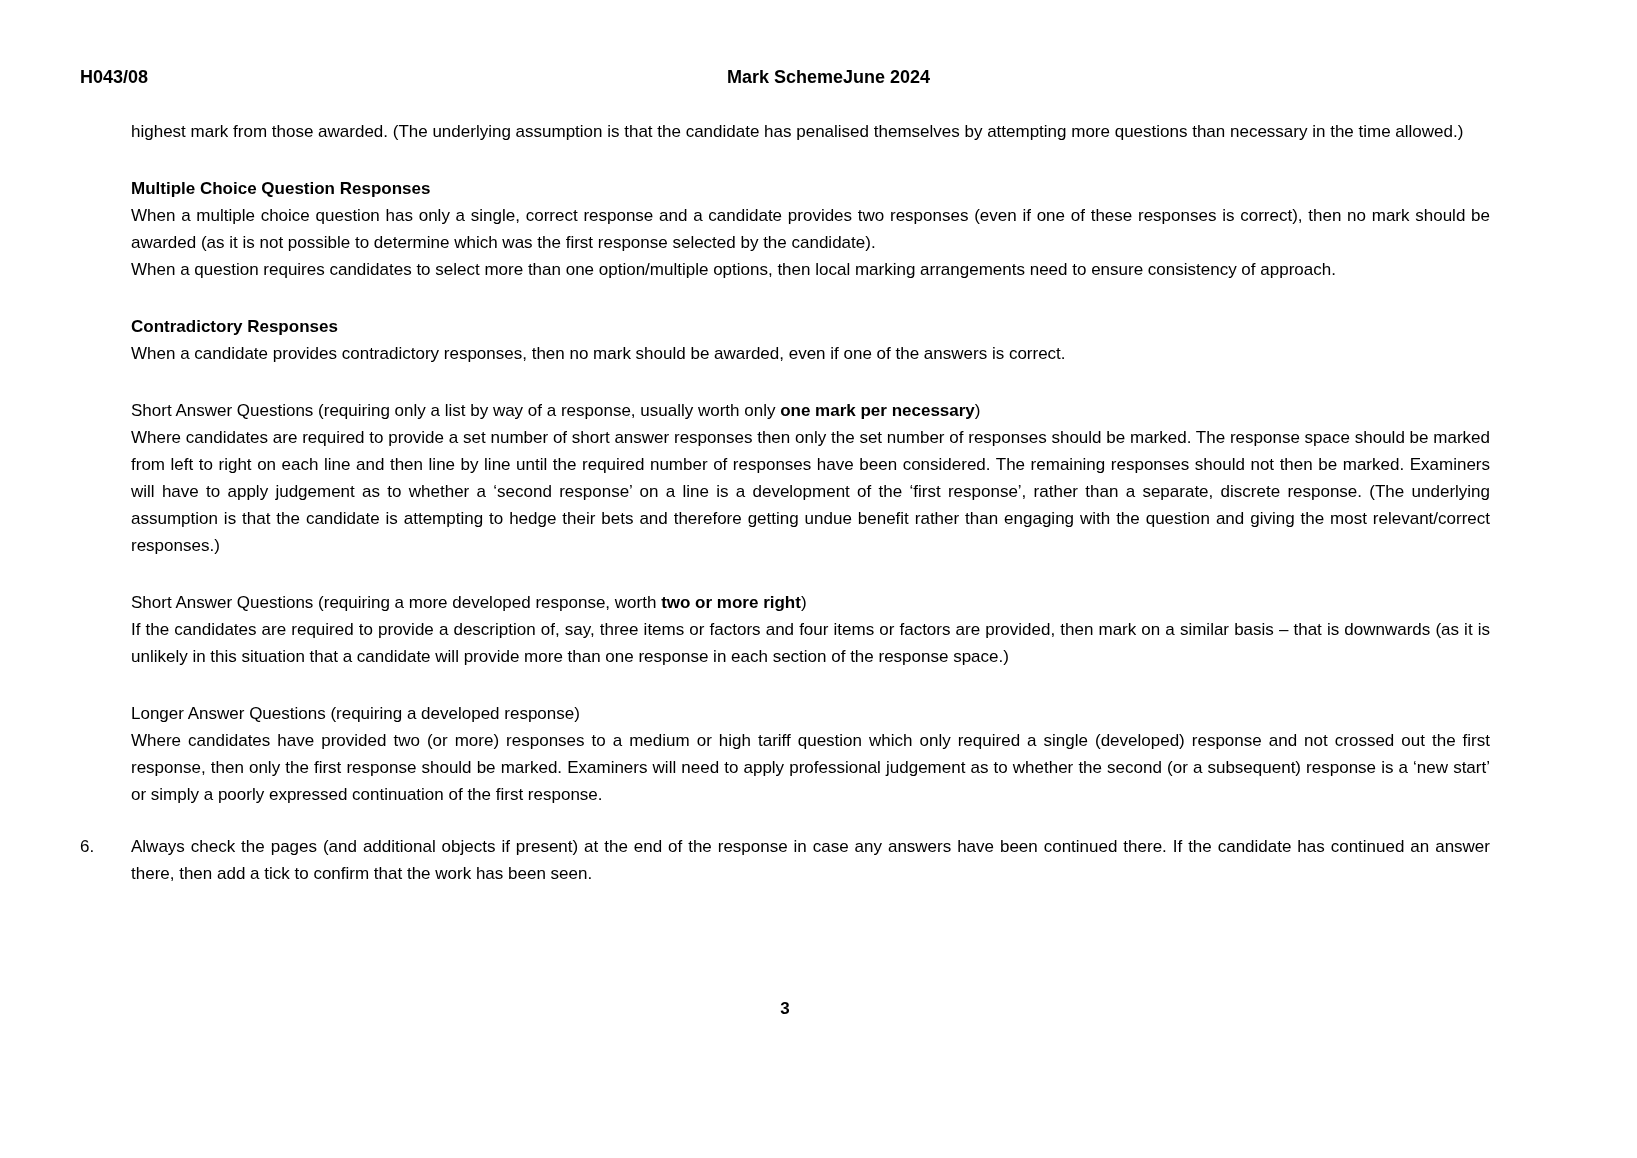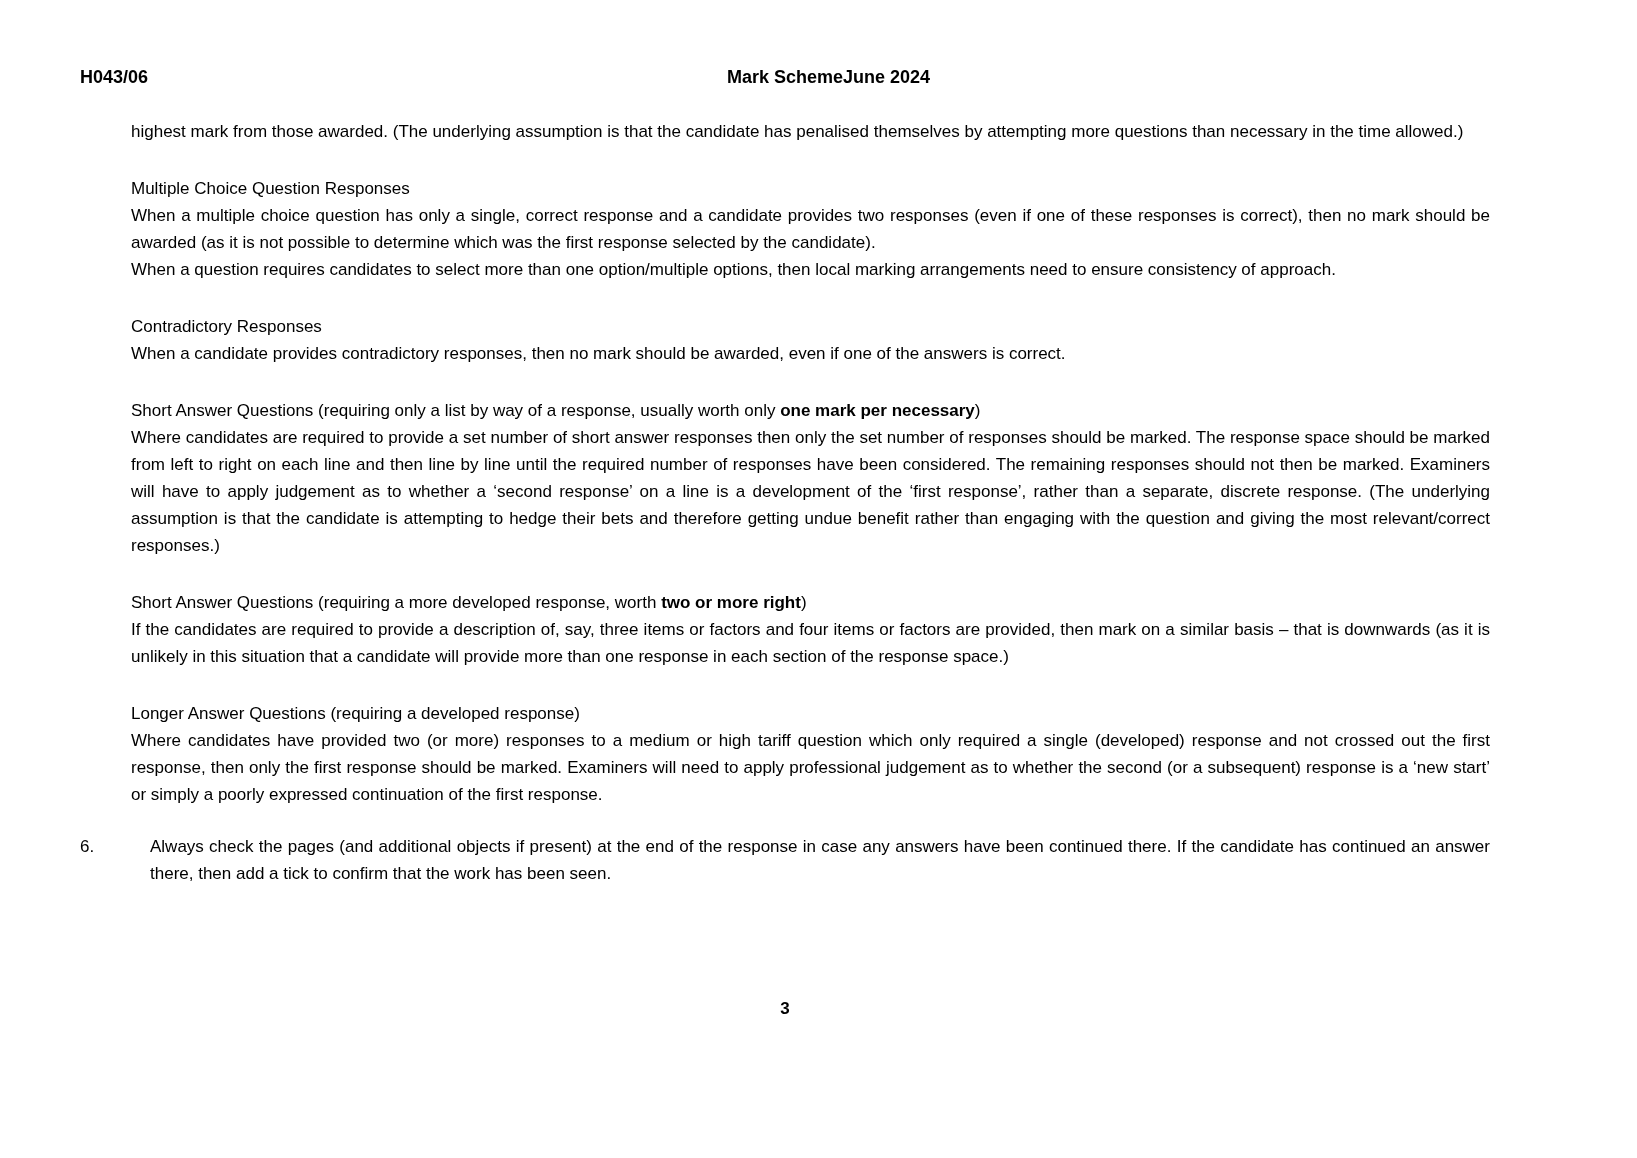--- a/index.html
+++ b/index.html
@@ -32,52 +32,52 @@
   .hdr-right  { text-align: left; }
 
   .body-area {
     margin-top: 30px;
     padding: 0 147px 0 80px;
     text-align: justify;
   }
   .para, .heading {
     margin: 0 0 0 51px;
   }
-  .heading-bold { font-weight: normal; }
+  .heading-bold { font-weight: bold; }
   .it { }
   .b  { font-weight: bold; }
 
   .section { margin-top: 30px; }
 
   .numbered-item {
     margin-top: 25px;
     display: flex;
   }
   .num-col {
     width: 51px;
     flex: 0 0 51px;
   }
-  .num-text { flex: 1 1 auto; text-align: justify; margin-left: 19px; }
+  .num-text { flex: 1 1 auto; text-align: justify; }
 
   .page-number {
     position: absolute;
     top: 995px;
     left: 80px;
     right: 147px;
     text-align: center;
     font-weight: bold;
   }
 </style>
 </head>
 <body>
 
 <div class="page">
 
   <header class="page-header">
-    <div class="hdr-left">H043/06</div>
+    <div class="hdr-left">H043/08</div>
     <div class="hdr-center">Mark Scheme</div>
     <div class="hdr-right">June 2024</div>
   </header>
 
   <div class="body-area">
 
     <p class="para"><span>highest mark from those awarded. </span><span class="it">(The underlying assumption is that the candidate has penalised themselves by attempting more questions than necessary in the time allowed.)</span></p>
 
     <div class="section">
       <p class="heading heading-bold">Multiple Choice Question Responses</p>

